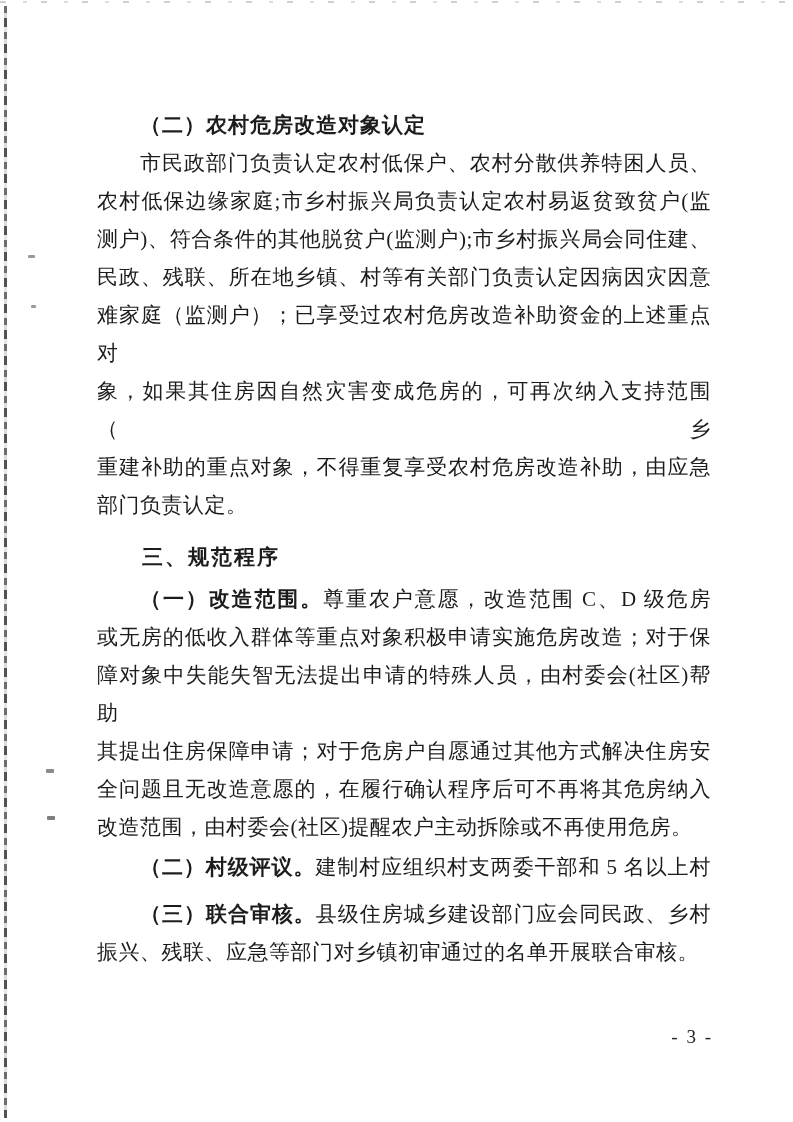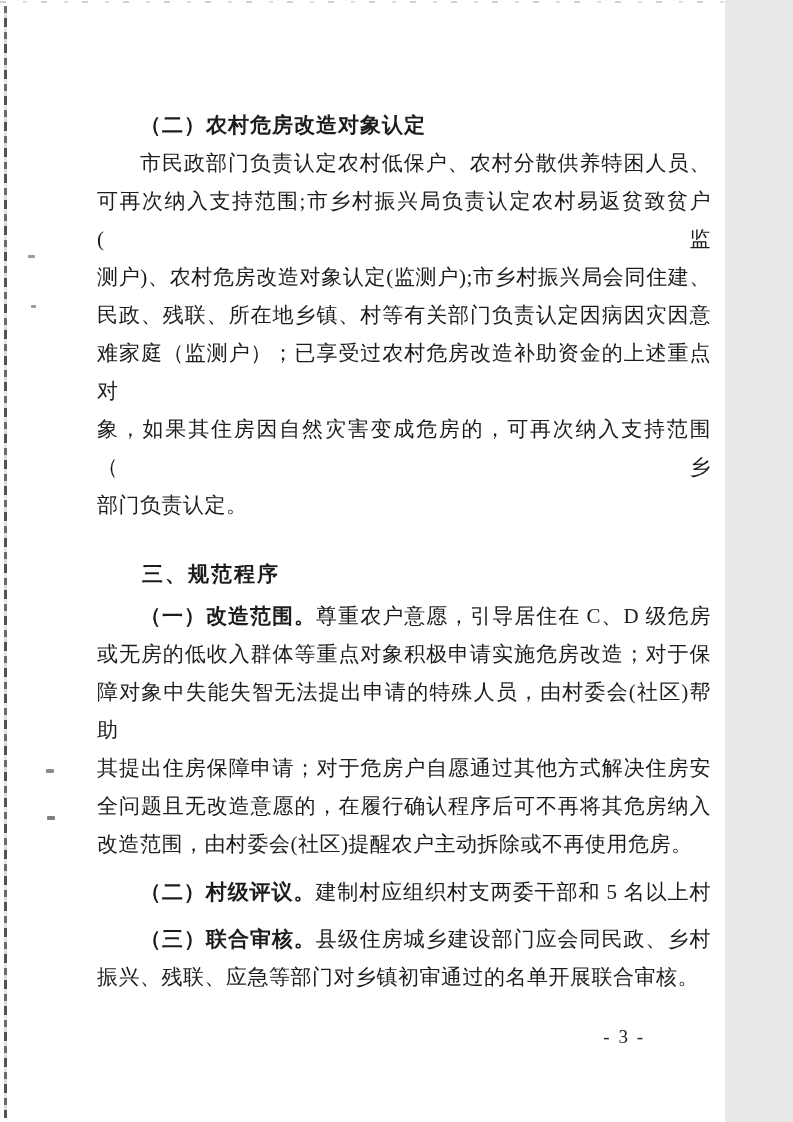--- a/index.html
+++ b/index.html
@@ -3,21 +3,21 @@
 <meta charset="utf-8">
 <style>
   html, body {
     margin: 0;
     padding: 0;
     background: #e8e8e8;
     font-family: "Liberation Serif", "DejaVu Serif", serif;
   }
   .page {
     position: relative;
-    width: 725px;
+    width: 793px;
     height: 1122px;
     background: #ffffff;
     overflow: hidden;
     color: #1c1c1c;
   }
   
   .scan-edge-left {
     position: absolute;
     left: 4px;
     top: 6px;
@@ -69,24 +69,24 @@
     font-weight: 700;
     text-indent: 43px;
     letter-spacing: 1px;
   }
   .heading-major {
     font-weight: 700;
     font-family: "Liberation Sans", "DejaVu Sans", sans-serif;
     text-indent: 45px;
     letter-spacing: 2px;
     font-size: 21px;
-    margin-top: 31px;
+    margin-top: 14px;
     margin-bottom: 4px;
   }
-  .para-gap { margin-top: 10px; }
+  .para-gap { margin-top: 2px; }
   .para-gap-sm { margin-top: 9px; }
   .lead { font-weight: 700; }
   .page-number {
     position: absolute;
     top: 1026px;
     right: 80px;
     font-size: 19px;
     letter-spacing: 2px;
     color: #222;
   }
@@ -102,32 +102,33 @@
   <div class="margin-dash dash-2"></div>
   <div class="margin-dash dash-3"></div>
   <div class="margin-dash dash-4"></div>
 
   <div class="content">
 
     <div class="ln heading-sub">（二）农村危房改造对象认定</div>
 
     <div>
       <div class="ln j ind">市民政部门负责认定农村低保户、农村分散供养特困人员、</div>
-      <div class="ln j">可再次纳入支持范围;市乡村振兴局负责认定农村易返贫致贫户(监</div>
-      <div class="ln j">测户)、农村危房改造对象认定(监测户);市乡村振兴局会同住建、</div>
+      <div class="ln j">农村低保边缘家庭;市乡村振兴局负责认定农村易返贫致贫户(监</div>
+      <div class="ln j">测户)、符合条件的其他脱贫户(监测户);市乡村振兴局会同住建、</div>
       <div class="ln j">民政、残联、所在地乡镇、村等有关部门负责认定因病因灾因意</div>
       <div class="ln j">难家庭（监测户）；已享受过农村危房改造补助资金的上述重点对</div>
       <div class="ln j">象，如果其住房因自然灾害变成危房的，可再次纳入支持范围（乡</div>
+      <div class="ln j">重建补助的重点对象，不得重复享受农村危房改造补助，由应急</div>
       <div class="ln">部门负责认定。</div>
     </div>
 
     <div class="ln heading-major">三、规范程序</div>
 
     <div>
-      <div class="ln j ind"><span class="lead">（一）改造范围。</span><span>尊重农户意愿，引导居住在 C、D 级危房</span></div>
+      <div class="ln j ind"><span class="lead">（一）改造范围。</span><span>尊重农户意愿，改造范围 C、D 级危房</span></div>
       <div class="ln j">或无房的低收入群体等重点对象积极申请实施危房改造；对于保</div>
       <div class="ln j">障对象中失能失智无法提出申请的特殊人员，由村委会(社区)帮助</div>
       <div class="ln j">其提出住房保障申请；对于危房户自愿通过其他方式解决住房安</div>
       <div class="ln j">全问题且无改造意愿的，在履行确认程序后可不再将其危房纳入</div>
       <div class="ln">改造范围，由村委会(社区)提醒农户主动拆除或不再使用危房。</div>
     </div>
 
     <div class="para-gap">
       <div class="ln j ind"><span class="lead">（二）村级评议。</span><span>建制村应组织村支两委干部和 5 名以上村</span></div>
     </div>

